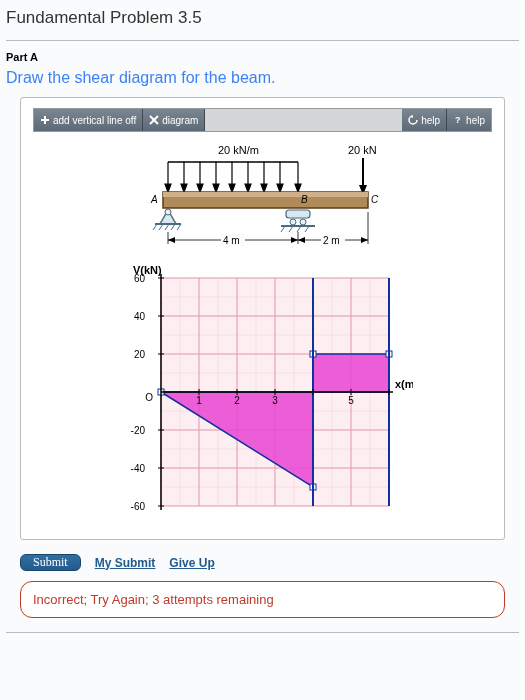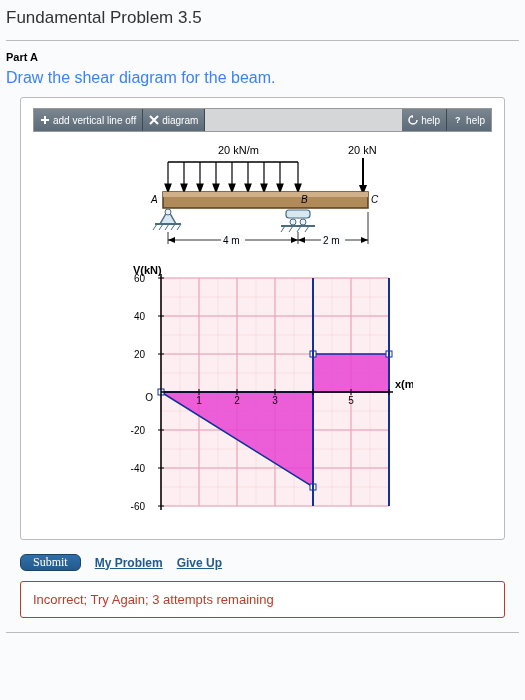--- a/index.html
+++ b/index.html
@@ -69,21 +69,21 @@
   cursor:pointer;
   font-family:Liberation Serif, serif;
 }
 .submit-row a { color:#235a8c; text-decoration:underline; cursor:pointer; font-weight:bold;}
 .feedback {
   border:1px solid #c0392b;
   background:#fff;
   padding:10px 12px;
   color:#c0392b;
   font-size:13px;
-  border-radius:3px;
+  border-radius:12px;
 }
 </style>
 </head>
 <body>
 
 <div class="page">
   <div class="title">Fundamental Problem 3.5</div>
   <hr>
   <div class="part-label">Part A</div>
   <div class="instr">Draw the shear diagram for the beam.</div>
@@ -294,20 +294,20 @@
           <line x1="45" y1="94" x2="51" y2="94"></line>
           <line x1="45" y1="170" x2="51" y2="170"></line>
           <line x1="45" y1="208" x2="51" y2="208"></line>
           <line x1="45" y1="246" x2="51" y2="246"></line>
       </g>
     </svg>
   </div>
 
   <div class="submit-row" style="margin-left:14px">
     <button class="submit-btn">Submit</button>
-    <a>My Problem</a>
+    <a>My Submit</a>
     <a>Give Up</a>
   </div>
 
   <div class="feedback" style="margin:0 14px 14px 14px">Incorrect; Try Again; 3 attempts remaining</div>
 
   <hr>
 </div>
 
 </body></html>

